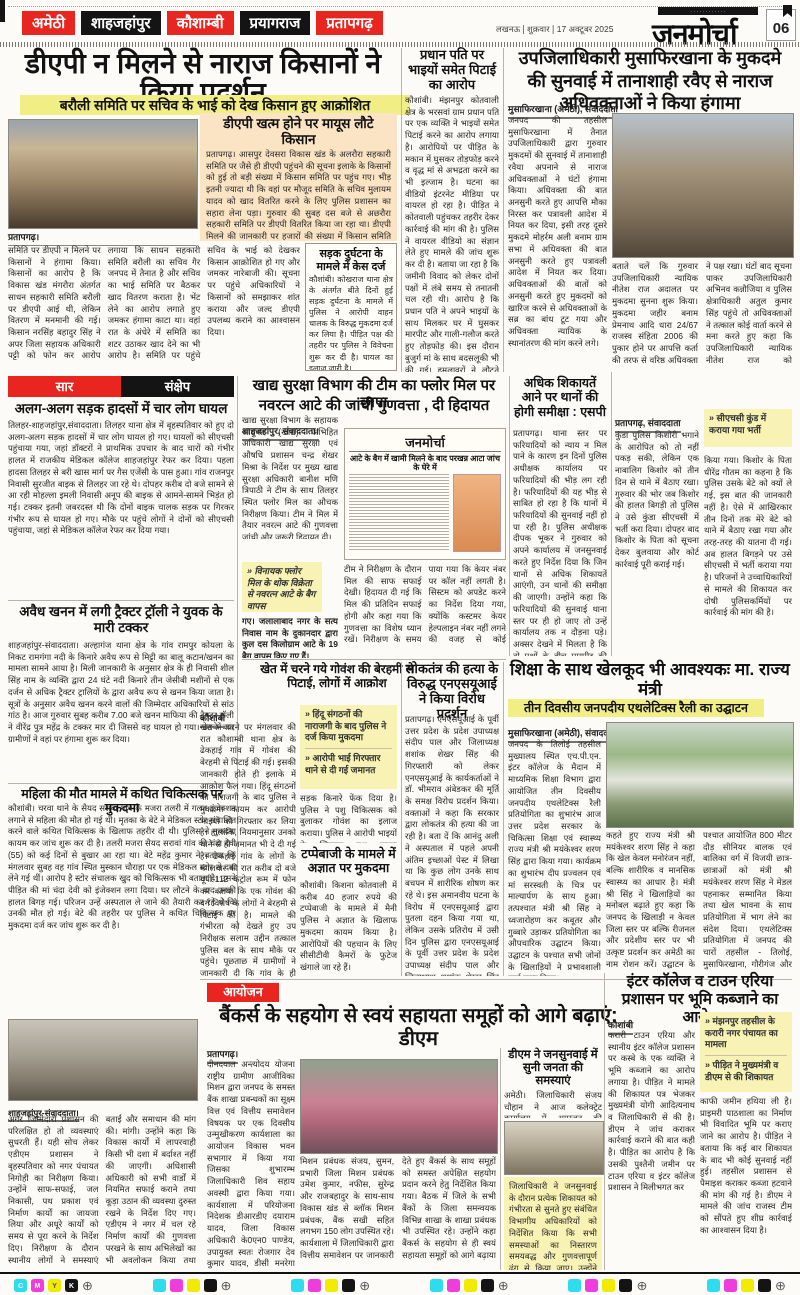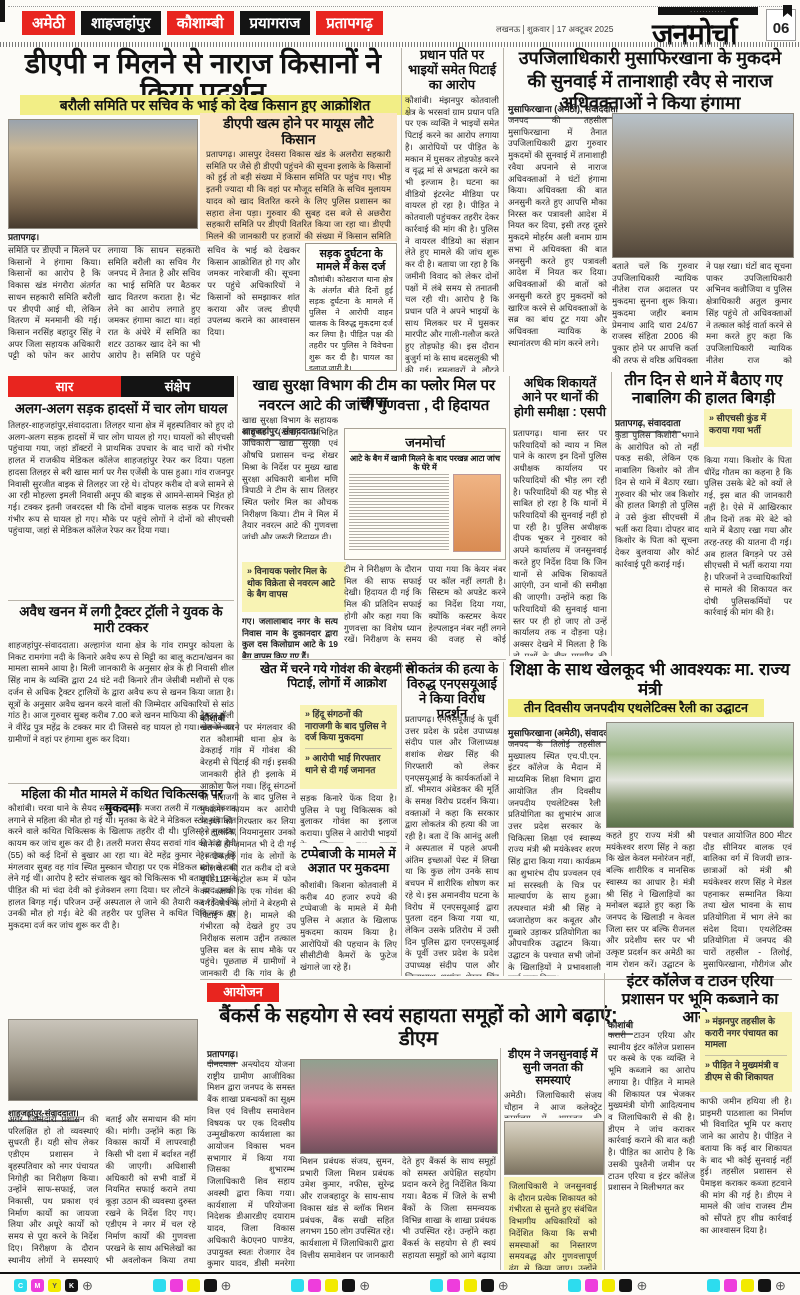--- a/index.html
+++ b/index.html
@@ -105,39 +105,38 @@
   </div>
   <div class="abs body" style="left:8px;top:1114px;width:188px;height:156px;column-count:2;column-gap:7px;overflow:hidden;">अगर जिम्मेदारी प्रशासन की परिलक्षित हो तो व्यवस्थाएं सुधरती हैं। यही सोच लेकर एडीएम प्रशासन ने बृहस्पतिवार को नगर पंचायत निगोही का निरीक्षण किया। उन्होंने साफ-सफाई, जल निकासी, पथ प्रकाश एवं निर्माण कार्यों का जायजा लिया और अधूरे कार्यों को समय से पूरा करने के निर्देश दिए। निरीक्षण के दौरान स्थानीय लोगों ने समस्याएं बताईं और समाधान की मांग की। मांगी। उन्होंने कहा कि विकास कार्यों में लापरवाही किसी भी दशा में बर्दाश्त नहीं की जाएगी। अधिशासी अधिकारी को सभी वार्डों में नियमित सफाई कराने तथा कूड़ा उठान की व्यवस्था दुरुस्त रखने के निर्देश दिए गए। एडीएम ने नगर में चल रहे निर्माण कार्यों की गुणवत्ता परखने के साथ अभिलेखों का भी अवलोकन किया तथा जनशिकायतों के त्वरित निस्तारण पर जोर दिया।</div>
 
   <div class="abs vr" style="left:237px;top:376px;height:556px;"></div>
   <div class="abs hl" style="left:242px;top:376px;width:264px;font-size:15px;">खाद्य सुरक्षा विभाग की टीम का फ्लोर मिल पर छापा</div>
   <div class="abs hl" style="left:242px;top:396px;width:264px;font-size:15px;">नवरत्न आटे की जांची गुणवत्ता , दी हिदायत</div>
   <div class="abs" style="left:242px;top:420px;">
     <span class="byline">शाहजहांपुर, संवाददाता।</span>
   </div>
   <div class="abs body" style="left:242px;top:415px;width:96px;height:124px;overflow:hidden;">खाद्य सुरक्षा वि‍भाग के सहायक आयुक्त (खाद्य) अभिहित अधिकारी खाद्य सुरक्षा एवं औषधि प्रशासन चन्द्र शेखर मिश्रा के निर्देश पर मुख्य खाद्य सुरक्षा अधिकारी बानीश मणि त्रिपाठी ने टीम के साथ तिलहर स्थित फ्लोर मिल का औचक निरीक्षण किया। टीम ने मिल में तैयार नवरत्न आटे की गुणवत्ता जांची और जरूरी हिदायत दी।</div>
-  <div class="abs ynote bullet" style="left:242px;top:562px;width:104px;height:50px;box-sizing:border-box;overflow:hidden;">» विनायक फ्लोर मिल के थोक विक्रेता से नवरत्न आटे के बैग वापस</div>
+  <div class="abs ynote bullet" style="left:242px;top:562px;width:80px;height:50px;box-sizing:border-box;overflow:hidden;font-style:italic;">» विनायक फ्लोर मिल के थोक विक्रेता से नवरत्न आटे के बैग वापस</div>
   <div class="abs body" style="left:242px;top:616px;width:96px;height:42px;overflow:hidden;font-weight:bold;">गए। जलालाबाद नगर के सत्य निवास नाम के दुकानदार द्वारा कुल दस किलोग्राम आटे के 19 बैग वापस किए गए हैं।</div>
   <div class="abs clipbox" style="left:344px;top:428px;width:162px;height:132px;padding:4px;box-sizing:border-box;overflow:hidden;">
     <div style="text-align:center;font-weight:900;font-size:13px;border-bottom:1px solid #777;">जनमोर्चा</div>
     <div class="hl" style="font-size:8px;margin:2px 0;">आटे के बैग में खामी मिलने के बाद परखन्न आटा जांच के घेरे में</div>
     <div style="display:flex;gap:4px;height:78px;">
       <div class="fauxtext" style="flex:1;"></div>
       <div style="width:46px;background:linear-gradient(180deg,#f0b484,#d98b52);border:1px solid #b99;"></div>
     </div>
   </div>
   <div class="abs body" style="left:344px;top:564px;width:162px;height:92px;column-count:2;column-gap:7px;overflow:hidden;">टीम ने निरीक्षण के दौरान मिल की साफ सफाई देखी। हिदायत दी गई कि मिल की प्रतिदिन सफाई होगी और कहा गया कि गुणवत्ता का विशेष ध्यान रखें। निरीक्षण के समय पाया गया कि केयर नंबर पर कॉल नहीं लगती है। सिस्टम को अपडेट करने का निर्देश दिया गया, क्योंकि कस्टमर केयर हेल्पलाइन नंबर नहीं लगने की वजह से कोई उपभोक्ता मिल में अपनी शिकायत दर्ज नहीं करा पाता। आटे के पैकेट पर एक्सपायरी डेट एक महीने की लिखने का निर्देश दिया गया। मिश्रा ने मुख्य खाद्य सुरक्षा अधिकारी बानीश मणि त्रिपाठी को जांच का दायित्व सौंपा।</div>
   <div class="abs hr" style="left:242px;top:659px;width:264px;"></div>
 
   <div class="abs vr" style="left:509px;top:376px;height:280px;"></div>
   <div class="abs hl" style="left:513px;top:376px;width:94px;font-size:12.5px;">अधिक शिकायतें आने पर थानों की होगी समीक्षा : एसपी</div>
   <div class="abs body" style="left:513px;top:428px;width:94px;height:228px;overflow:hidden;">प्रतापगढ़। थाना स्तर पर फरियादियों को न्याय न मिल पाने के कारण इन दिनों पुलिस अधीक्षक कार्यालय पर फरियादियों की भीड़ लग रही है। फरियादियों की यह भीड़ से साबित हो रहा है कि थानों में फरियादियों की सुनवाई नहीं हो पा रही है। पुलिस अधीक्षक दीपक भूकर ने गुरुवार को अपने कार्यालय में जनसुनवाई करते हुए निर्देश दिया कि जिन थानों से अधिक शिकायतें आएंगी, उन थानों की समीक्षा की जाएगी। उन्होंने कहा कि फरियादियों की सुनवाई थाना स्तर पर ही हो जाए तो उन्हें कार्यालय तक न दौड़ना पड़े। अक्सर देखने में मिलता है कि दो पक्षों के बीच मारपीट की घटनाओं में पुलिस एक पक्ष का ही मुकदमा दर्ज करती है।</div>
   <div class="abs vr" style="left:611px;top:372px;height:284px;"></div>
 
-  <div class="abs hl" style="left:615px;top:371px;width:177px;font-size:15.5px;">तीन दिन से थाने में बैठाए गए नाबालिग की हालत बिगड़ी</div>
   <div class="abs" style="left:615px;top:412px;">
     <span class="byline">प्रतापगढ़, संवाददाता</span>
   </div>
   <div class="abs ynote bullet" style="left:704px;top:409px;width:88px;height:38px;box-sizing:border-box;overflow:hidden;">» सीएचसी कुंड में कराया गया भर्ती</div>
   <div class="abs body" style="left:615px;top:430px;width:84px;height:224px;overflow:hidden;">कुंडा पुलिस किशोरी भगाने के आरोपित को तो नहीं पकड़ सकी, लेकिन एक नाबालिग किशोर को तीन दिन से थाने में बैठाए रखा। गुरुवार की भोर जब किशोर की हालत बिगड़ी तो पुलिस ने उसे कुंडा सीएचसी में भर्ती करा दिया। दोपहर बाद किशोर के पिता को सूचना देकर बुलवाया और कोर्ट कार्रवाई पूरी कराई गई।</div>
   <div class="abs body" style="left:704px;top:455px;width:88px;height:199px;overflow:hidden;">किया गया। किशोर के पिता धीरेंद्र गौतम का कहना है कि पुलिस उसके बेटे को क्यों ले गई, इस बात की जानकारी नहीं है। ऐसे में आखिरकार तीन दिनों तक मेरे बेटे को थाने में बैठाए रखा गया और तरह-तरह की यातना दी गई। अब हालत बिगड़ने पर उसे सीएचसी में भर्ती कराया गया है। परिजनों ने उच्चाधिकारियों से मामले की शिकायत कर दोषी पुलिसकर्मियों पर कार्रवाई की मांग की है।</div>
 
   <div class="abs hl" style="left:257px;top:663px;width:160px;font-size:12px;">खेत में चरने गये गोवंश की बेरहमी से पिटाई, लोगों में आक्रोश</div>
   <div class="abs" style="left:200px;top:707px;">
     <span class="byline">कौशांबी</span>

